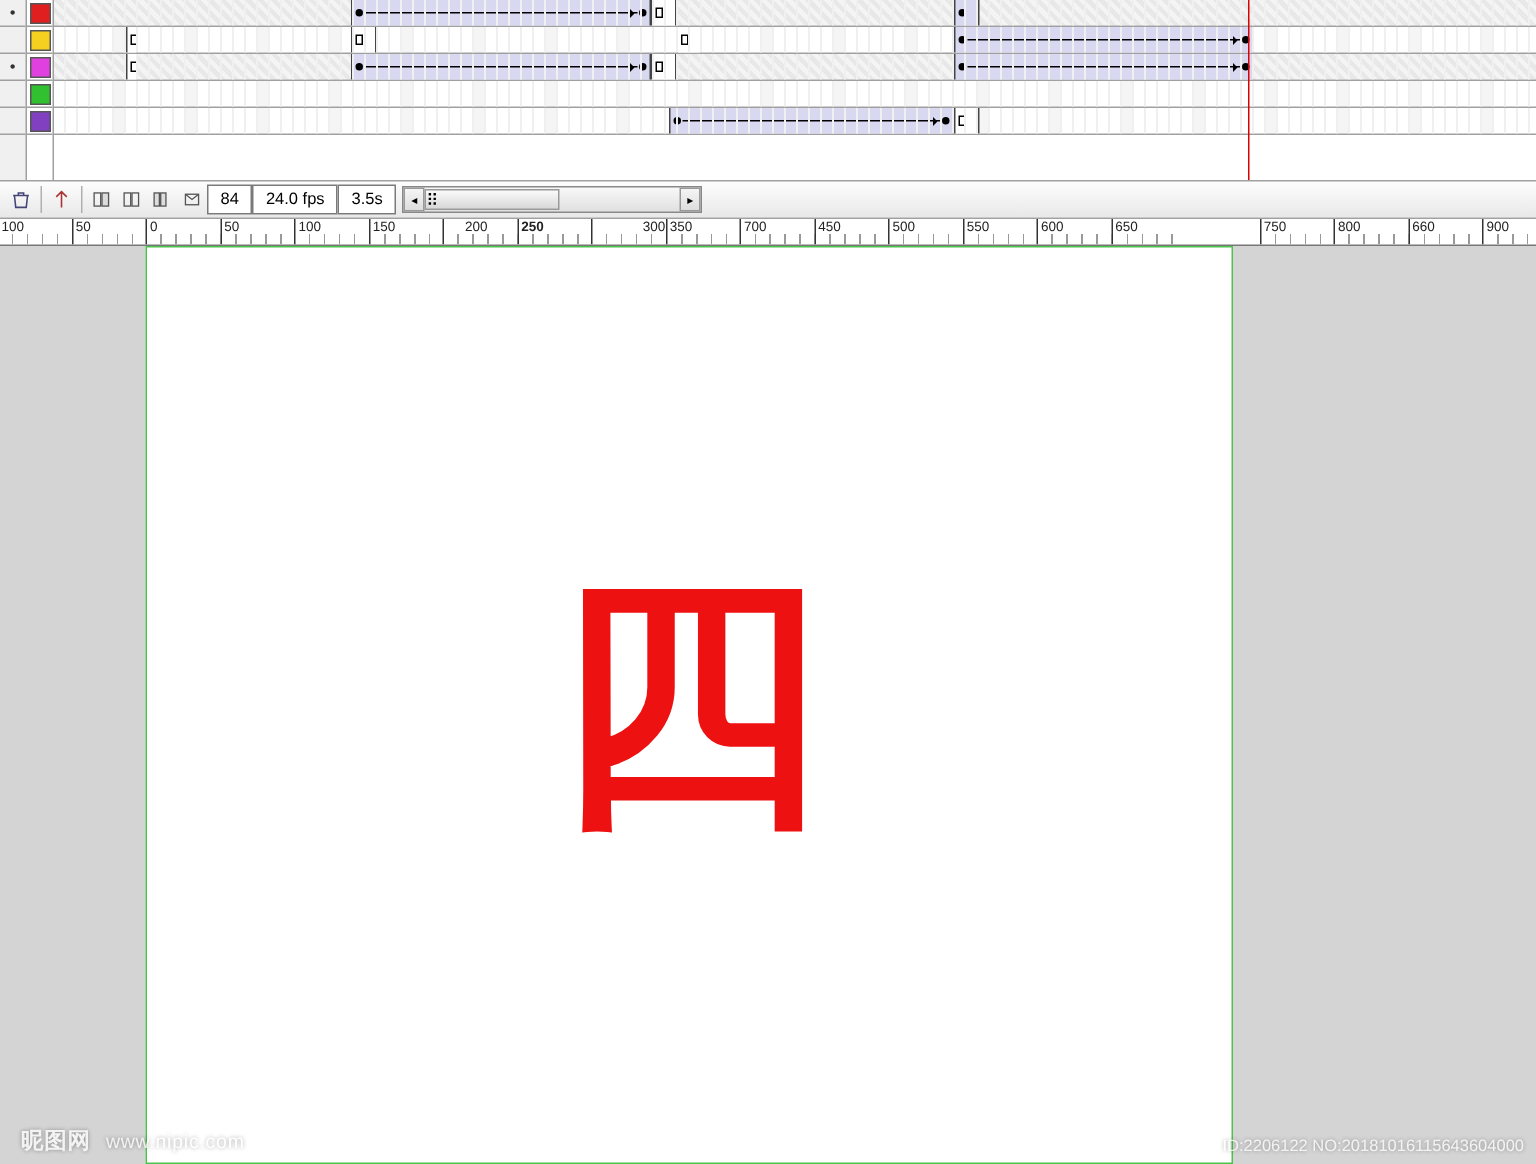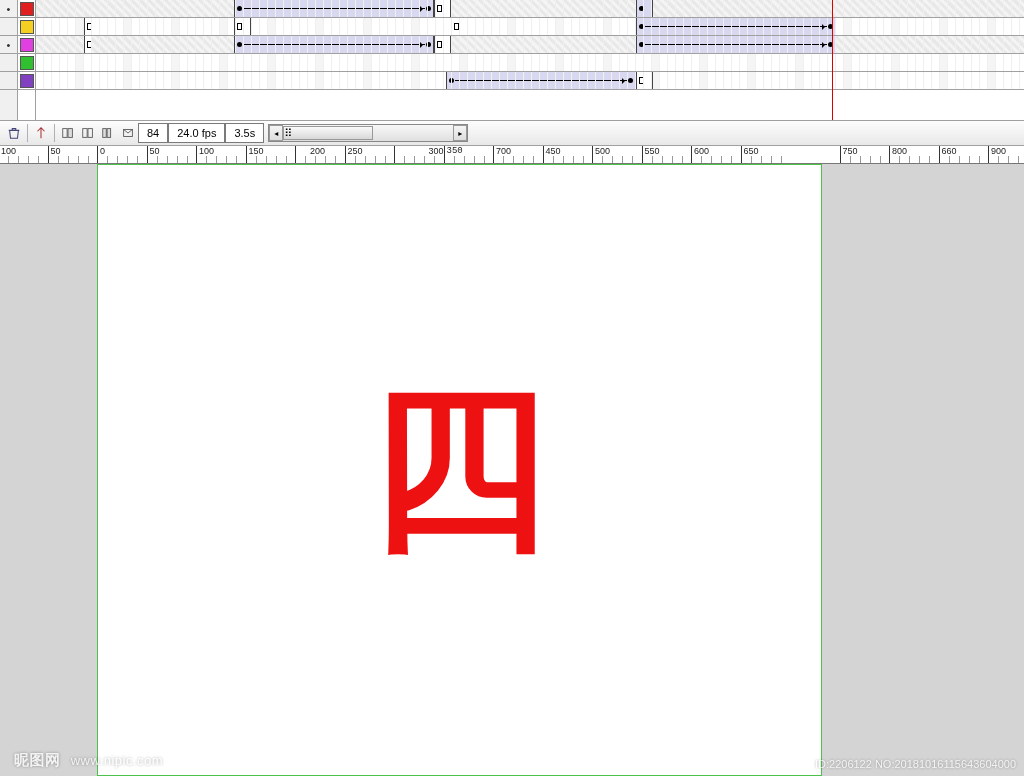--- a/index.html
+++ b/index.html
@@ -199,23 +199,23 @@
 
 <div class="ruler">
   <div class="ruler-inner" id="ruler-inner" style="left: -2px;">
       <div class="ruler-big" style="width: 49.5px;">100</div>
       <div class="ruler-big" style="width: 49.5px;">50</div>
       <div class="ruler-big" style="width: 49.5px;">0</div>
       <div class="ruler-big" style="width: 49.5px;">50</div>
       <div class="ruler-big" style="width: 49.5px;">100</div>
       <div class="ruler-big" style="width: 49.5px;">150</div>
       <div class="ruler-big" style="width: 49.5px; padding-left: 14px;">200</div>
-      <div class="ruler-big" style="width: 49.5px;">250</div>
+      <div class="ruler-big" style="width: 49.5px; font-weight: bold;">250</div>
       <div class="ruler-big" style="width: 49.5px; text-align: right;">300</div>
-      <div class="ruler-big" style="width: 49.5px; font-family: Liberation Mono, monospace;">350</div>
+      <div class="ruler-big" style="width: 49.5px;">350</div>
       <div class="ruler-big" style="width: 49.5px;">700</div>
       <div class="ruler-big" style="width: 49.5px;">450</div>
       <div class="ruler-big" style="width: 49.5px;">500</div>
       <div class="ruler-big" style="width: 49.5px;">550</div>
       <div class="ruler-big" style="width: 49.5px;">600</div>
       <div class="ruler-big" style="width: 49.5px;">650</div>
       <div class="ruler-big" style="width: 49.5px; margin-top: 48px;">700</div>
       <div class="ruler-big" style="width: 49.5px;">750</div>
       <div class="ruler-big" style="width: 49.5px;">800</div>
       <div class="ruler-big" style="width: 49.5px;">660</div>

